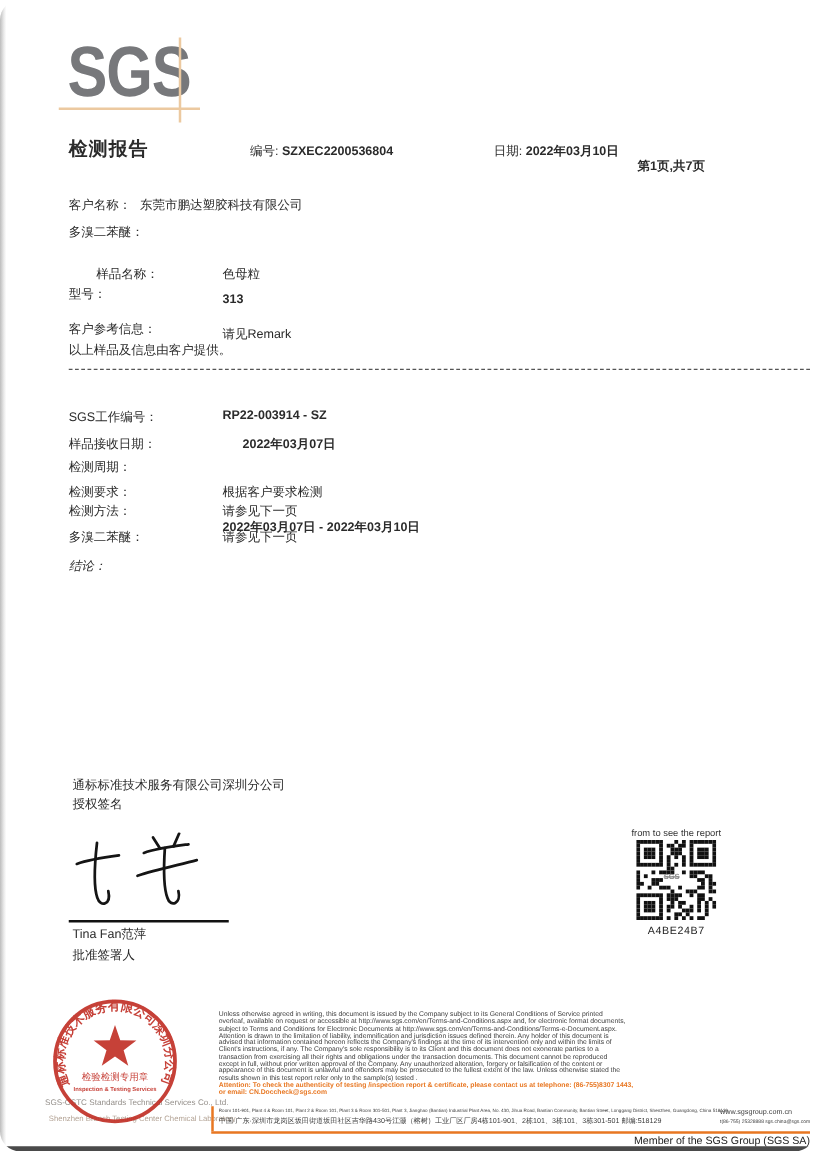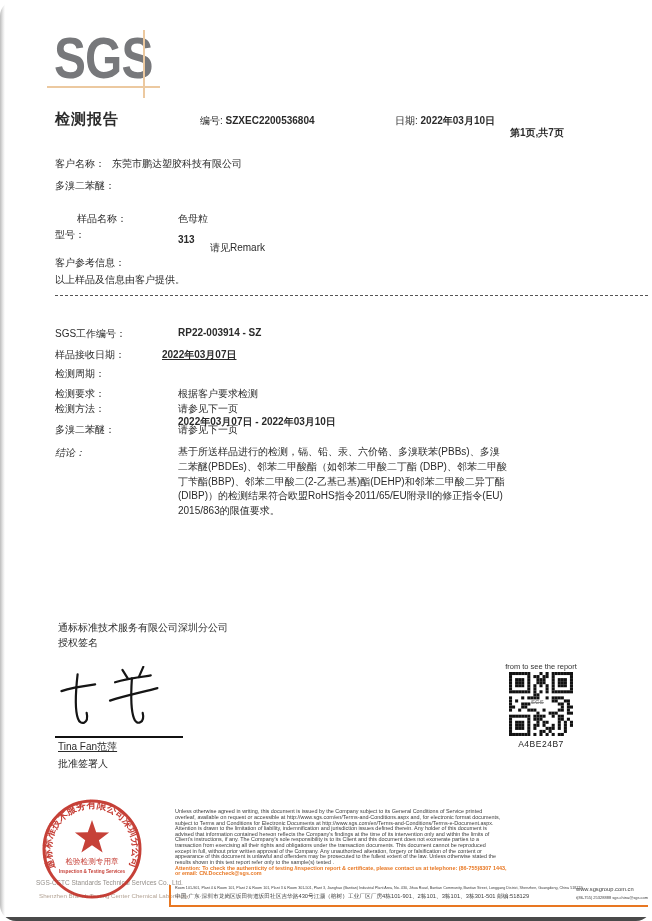--- a/index.html
+++ b/index.html
@@ -56,57 +56,56 @@
 
   <div class="abs lbl" style="left:55px;top:157px;">客户名称：</div>
   <div class="abs val" style="left:112px;top:157px;">东莞市鹏达塑胶科技有限公司</div>
   <div class="abs lbl" style="left:55px;top:179px;">多溴二苯醚：</div>
 
   <div class="abs lbl" style="left:57px;top:212px;margin-left:20px;">样品名称：</div>
   <div class="abs val" style="left:178px;top:212px;">色母粒</div>
   <div class="abs lbl" style="left:55px;top:228px;text-align:center;">型号：</div>
   <div class="abs val semibold" style="left:178px;top:234px;">313</div>
   <div class="abs lbl" style="left:55px;top:256px;">客户参考信息：</div>
-  <div class="abs val" style="left:178px;top:241px;margin-left:32px;">请见Remark</div>
+  <div class="abs val" style="left:178px;top:260px;">请见Remark</div>
   <div class="abs lbl" style="left:55px;top:273px;">以上样品及信息由客户提供。</div>
 
   <div class="abs dashline" style="left:55px;top:295px;width:593px;"></div>
 
   <div class="abs lbl" style="left:55px;top:327px;">SGS工作编号：</div>
   <div class="abs val semibold" style="left:178px;top:327px;">RP22-003914 - SZ</div>
   <div class="abs lbl" style="left:55px;top:348px;">样品接收日期：</div>
-  <div class="abs val semibold" style="left:162px;top:348px;text-decoration:underline;">2022年03月07日</div>
+  <div class="abs val semibold" style="left:194px;top:348px;">2022年03月07日</div>
   <div class="abs lbl" style="left:55px;top:367px;">检测周期：</div>
   <div class="abs val semibold" style="left:178px;top:387px;margin-top:28px;">2022年03月07日 - 2022年03月10日</div>
   <div class="abs lbl" style="left:55px;top:387px;">检测要求：</div>
   <div class="abs val" style="left:178px;top:387px;">根据客户要求检测</div>
   <div class="abs lbl" style="left:55px;top:402px;">检测方法：</div>
   <div class="abs val" style="left:178px;top:402px;">请参见下一页</div>
   <div class="abs lbl" style="left:55px;top:423px;">多溴二苯醚：</div>
   <div class="abs val" style="left:178px;top:423px;">请参见下一页</div>
 
   <div class="abs lbl" style="left:55px;top:446px;font-style:italic;">结论：</div>
-  <div class="abs conc" style="left:178px;top:445px;width:330px;">基于所送样品进行的检测，镉、铅、汞、六价铬、多溴联苯(PBBs)、多溴二苯醚(PBDEs)、邻苯二甲酸酯（如邻苯二甲酸二丁酯 (DBP)、邻苯二甲酸丁苄酯(BBP)、邻苯二甲酸二(2-乙基己基)酯(DEHP)和邻苯二甲酸二异丁酯(DIBP)）的检测结果符合欧盟RoHS指令2011/65/EU附录II的修正指令(EU) 2015/863的限值要求。</div>
 
   <div class="abs lbl" style="left:58px;top:621px;">通标标准技术服务有限公司深圳分公司</div>
   <div class="abs lbl" style="left:58px;top:636px;">授权签名</div>
 
   <svg class="abs" style="left:52px;top:666px;" width="140" height="68" viewBox="0 0 140 68">
     <g fill="none" stroke="#151515" stroke-width="2.2" stroke-linecap="round" transform="rotate(-3 70 34)">
       <path d="M10,22 C20,19 32,18 44,17"></path>
       <path d="M27,6 C24,24 22,40 25,50 C27,58 36,56 34,45"></path>
       <path d="M64,16 C74,13 88,12 100,11"></path>
       <path d="M72,4 L77,13"></path>
       <path d="M93,2 L88,12"></path>
       <path d="M81,13 C79,30 78,44 81,53 C83,61 92,58 90,48"></path>
       <path d="M58,34 C72,30 92,27 106,24"></path>
     </g>
   </svg>
   <div class="abs sigline" style="left:55px;top:736px;width:128px;height:1.5px;"></div>
-  <div class="abs lbl" style="left:58px;top:740px;text-decoration:underline;">Tina Fan范萍</div>
+  <div class="abs lbl" style="left:58px;top:740px;">Tina Fan范萍</div>
   <div class="abs lbl" style="left:58px;top:757px;">批准签署人</div>
 
   <div class="abs qrcaption" style="left:495px;top:662px;width:92px;">from to see the report</div>
   <svg class="abs" id="qr-svg" style="left:509px;top:672px;" width="64" height="64" viewBox="0 0 64 64">
       <rect x="0.00" y="0.00" width="3.05" height="3.05" fill="#111"></rect>
       <rect x="3.05" y="0.00" width="3.05" height="3.05" fill="#111"></rect>
       <rect x="6.10" y="0.00" width="3.05" height="3.05" fill="#111"></rect>
       <rect x="9.14" y="0.00" width="3.05" height="3.05" fill="#111"></rect>
       <rect x="12.19" y="0.00" width="3.05" height="3.05" fill="#111"></rect>
       <rect x="15.24" y="0.00" width="3.05" height="3.05" fill="#111"></rect>
@@ -345,14 +344,15 @@
     <div class="att">Attention: To check the authenticity of testing /inspection report &amp; certificate, please contact us at telephone: (86-755)8307 1443,</div>
     <div class="att">or email: CN.Doccheck@sgs.com</div>
   </div>
 
   <div class="abs orange" style="left:169px;top:885px;width:2px;height:20px;"></div>
   <div class="abs tinyrow" style="left:175px;top:886px;font-size:8px;transform:scale(0.46);">Room 101-901, Plant 4 &amp; Room 101, Plant 2 &amp; Room 101, Plant 3 &amp; Room 301-501, Plant 3, Jianghao (Bantian) Industrial Plant Area, No. 430, Jihua Road, Bantian Community, Bantian Street, Longgang District, Shenzhen, Guangdong, China 518129</div>
   <div class="abs tinyrow" style="left:175px;top:893px;font-size:9.5px;transform:scale(0.6);">中国·广东·深圳市龙岗区坂田街道坂田社区吉华路430号江灏（榕树）工业厂区厂房4栋101-901、2栋101、3栋101、3栋301-501 邮编:518129</div>
   <div class="abs tinyrow" style="left:576px;top:886px;font-size:8px;transform:scale(0.72);">www.sgsgroup.com.cn</div>
   <div class="abs tinyrow" style="left:576px;top:895px;font-size:8px;transform:scale(0.5);">t(86-755) 25328888        sgs.china@sgs.com</div>
   <div class="abs orange" style="left:169px;top:905px;width:479px;height:2px;"></div>
+  <div class="abs member" style="left:400px;top:907px;width:248px;">Member of the SGS Group (SGS SA)</div>
 
 </div>
 
 </body></html>

